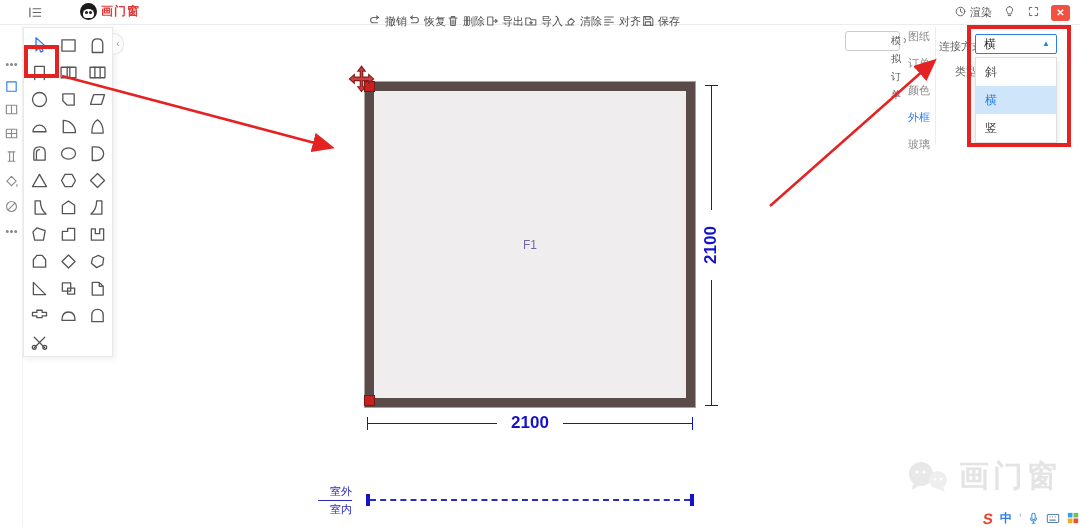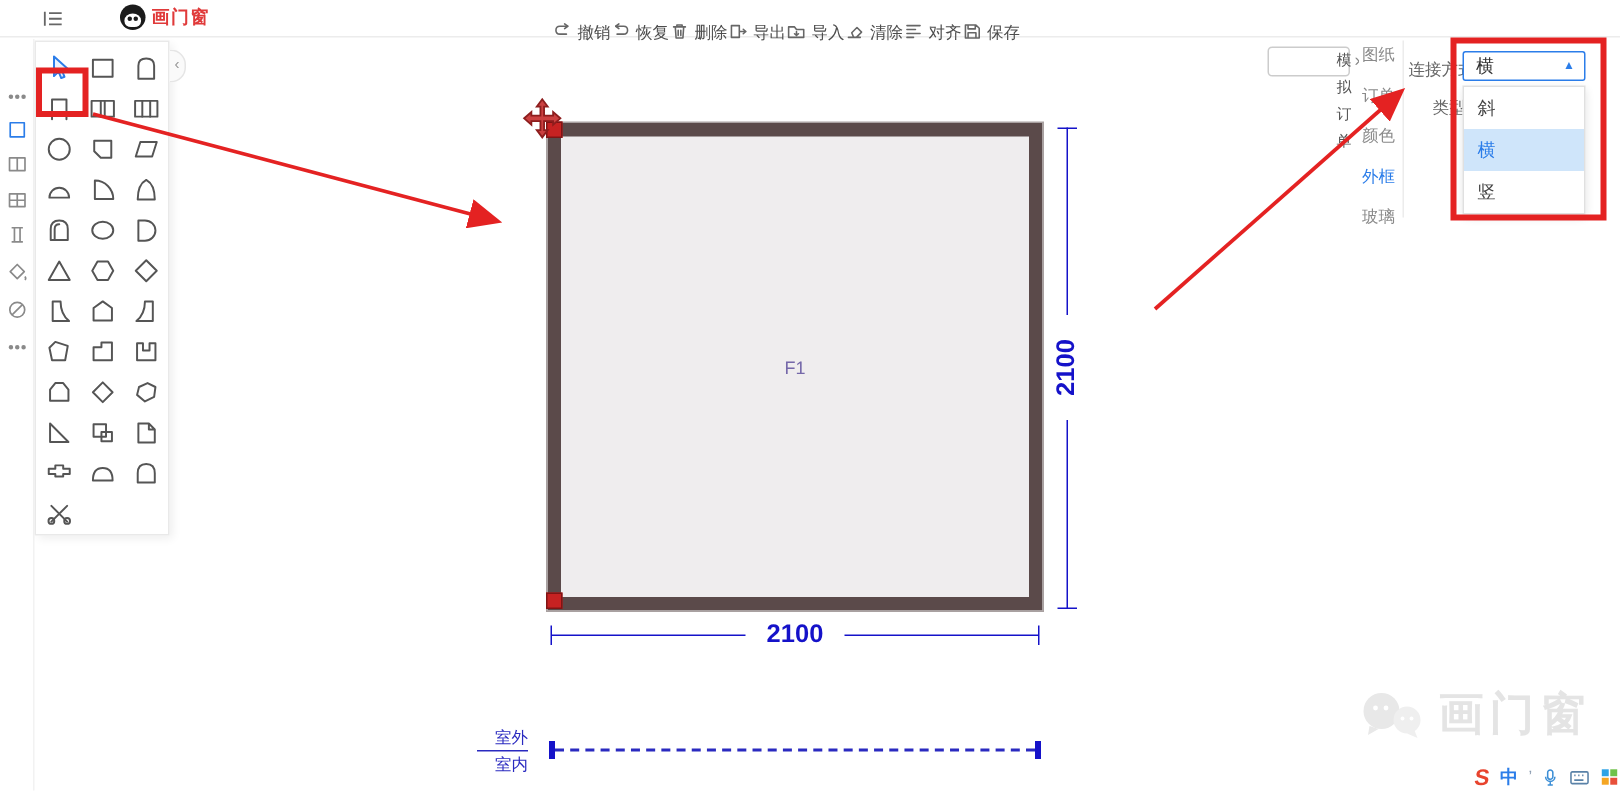--- a/index.html
+++ b/index.html
@@ -175,20 +175,36 @@
       </span>
       <span class="tb-item">
         <span>
           <svg width="14" height="14" viewBox="0 0 16 16" fill="none" stroke="#666" stroke-width="1.2" stroke-linecap="round" stroke-linejoin="round">
             <path d="M3 3 H11 L13.5 5.5 V13 H3 Z M5 3 V6 H10.5 V3 M5 13 V9 H11 V13"></path>
           </svg>
         </span>
         <span>保存</span>
       </span>
     </div>
+  <div id="topright">
+    <span id="render-btn">
+      <span><svg width="13" height="13" viewBox="0 0 16 16" fill="none" stroke="#666" stroke-width="1.2" stroke-linecap="round" stroke-linejoin="round">
+            <circle cx="8" cy="8" r="5.3"></circle>
+            <path d="M8 5 V8 L10.3 9.3"></path>
+          </svg></span>
+      <span>渲染</span>
+    </span>
+    <span><svg width="13" height="13" viewBox="0 0 16 16" fill="none" stroke="#666" stroke-width="1.2" stroke-linecap="round" stroke-linejoin="round">
+          <path d="M8 2 A4 4 0 0 1 10.4 9.1 L10 11 H6 L5.6 9.1 A4 4 0 0 1 8 2 Z M6.5 13 H9.5"></path>
+        </svg></span>
+    <span><svg width="13" height="13" viewBox="0 0 16 16" fill="none" stroke="#666" stroke-width="1.2" stroke-linecap="round" stroke-linejoin="round">
+          <path d="M3 6 V3 H6 M10 3 H13 V6 M13 10 V13 H10 M6 13 H3 V10"></path>
+        </svg></span>
+    <span id="close-btn">✕</span>
+  </div>
 </div>
 
 <div id="rail">
     <div class="rail-item" style="top: 30px;">
       <svg width="15" height="15" viewBox="0 0 16 16" fill="none" stroke="#8a8a8a" stroke-width="1.2" stroke-linejoin="round">
         <circle cx="3.5" cy="8" r="1" fill="#8a8a8a"></circle>
         <circle cx="8" cy="8" r="1" fill="#8a8a8a"></circle>
         <circle cx="12.5" cy="8" r="1" fill="#8a8a8a"></circle>
       </svg>
     </div>

